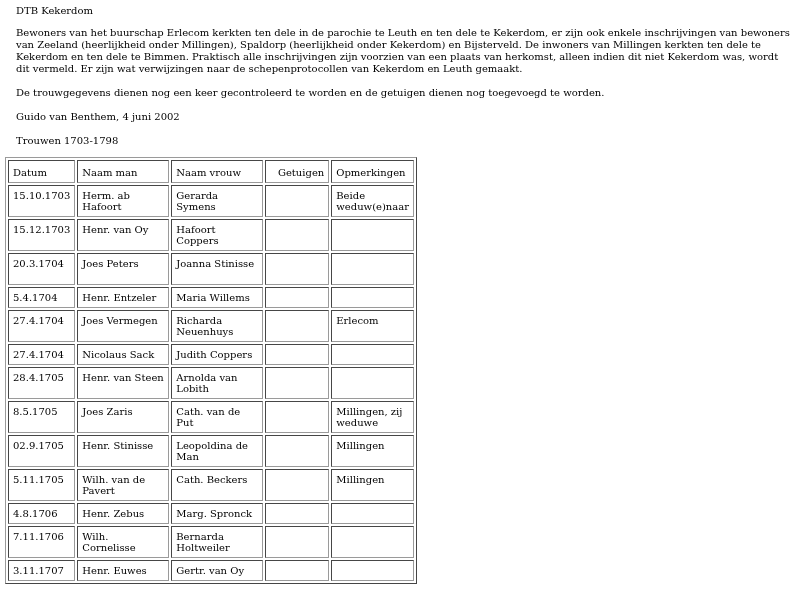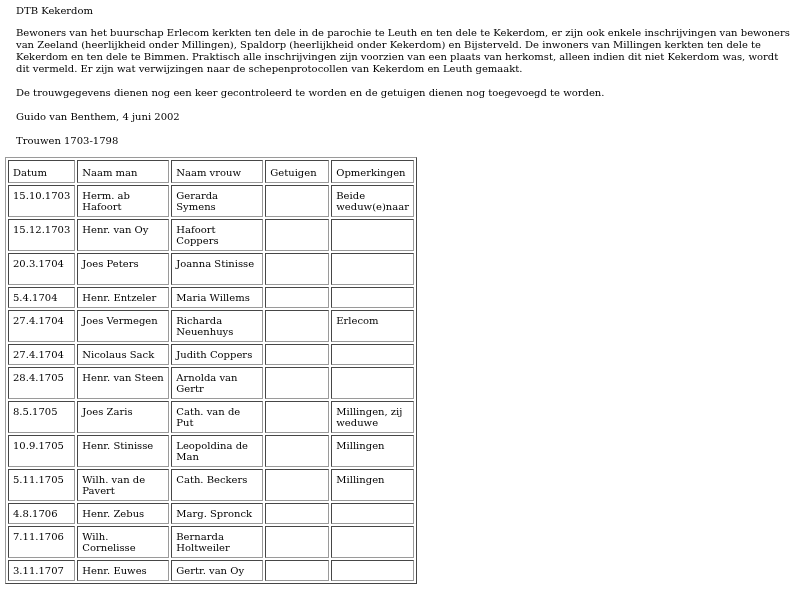--- a/index.html
+++ b/index.html
@@ -26,21 +26,21 @@
       padding: 4px 4px 4px 4px;
       vertical-align: top;
       line-height: 11px;
       height: 20px;
       box-sizing: border-box;
     }
     table.dtb tr.hdr td { padding-top: 6px; height: 20px; }
     .c1 { width: 57px; }
     .c2 { width: 92px; }
     .c3 { width: 92px; }
-    .c4 { width: 64px; }
+    .c4 { width: 64px; text-align: right; }
     .c5 { width: 80px; margin-top: 36px; }
     table.dtb tr.two td { height: 32px; }
   </style>
 </head>
 <body>
 
 <p class="first">DTB Kekerdom</p>
 <p>Bewoners van het buurschap Erlecom kerkten ten dele in de parochie te Leuth en ten dele te Kekerdom, er zijn ook enkele inschrijvingen van bewoners van Zeeland (heerlijkheid onder Millingen), Spaldorp (heerlijkheid onder Kekerdom) en Bijsterveld. De inwoners van Millingen kerkten ten dele te Kekerdom en ten dele te Bimmen. Praktisch alle inschrijvingen zijn voorzien van een plaats van herkomst, alleen indien dit niet Kekerdom was, wordt dit vermeld. Er zijn wat verwijzingen naar de schepenprotocollen van Kekerdom en Leuth gemaakt.</p>
 <p>De trouwgegevens dienen nog een keer gecontroleerd te worden en de getuigen dienen nog toegevoegd te worden.</p>
 <p>Guido van Benthem, 4 juni 2002</p>
@@ -93,33 +93,33 @@
       <tr>
         <td class="c1">27.4.1704</td>
         <td class="c2">Nicolaus Sack</td>
         <td class="c3">Judith Coppers</td>
         <td class="c4"></td>
         <td class="c5"></td>
       </tr>
       <tr class="two">
         <td class="c1">28.4.1705</td>
         <td class="c2">Henr. van Steen</td>
-        <td class="c3">Arnolda van Gertr</td>
+        <td class="c3">Arnolda van Lobith</td>
         <td class="c4"></td>
         <td class="c5"></td>
       </tr>
       <tr class="two">
         <td class="c1">8.5.1705</td>
         <td class="c2">Joes Zaris</td>
         <td class="c3">Cath. van de Put</td>
         <td class="c4"></td>
         <td class="c5">Millingen, zij weduwe</td>
       </tr>
       <tr class="two">
-        <td class="c1">10.9.1705</td>
+        <td class="c1">02.9.1705</td>
         <td class="c2">Henr. Stinisse</td>
         <td class="c3">Leopoldina de Man</td>
         <td class="c4"></td>
         <td class="c5">Millingen</td>
       </tr>
       <tr class="two">
         <td class="c1">5.11.1705</td>
         <td class="c2">Wilh. van de Pavert</td>
         <td class="c3">Cath. Beckers</td>
         <td class="c4"></td>

